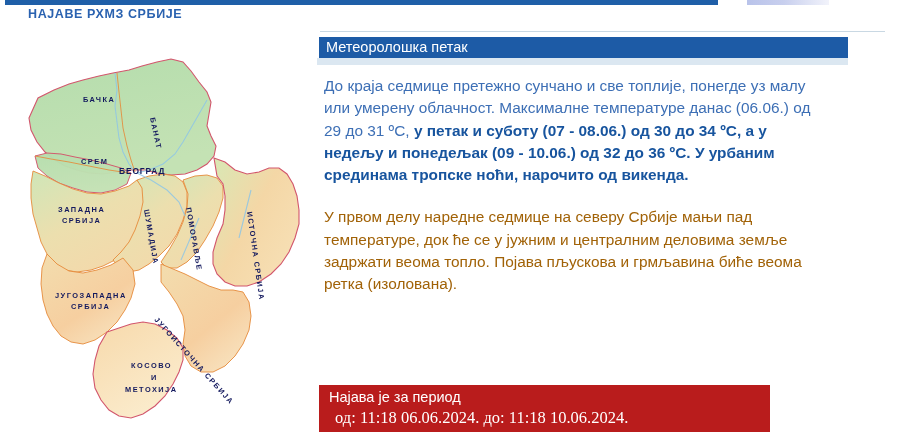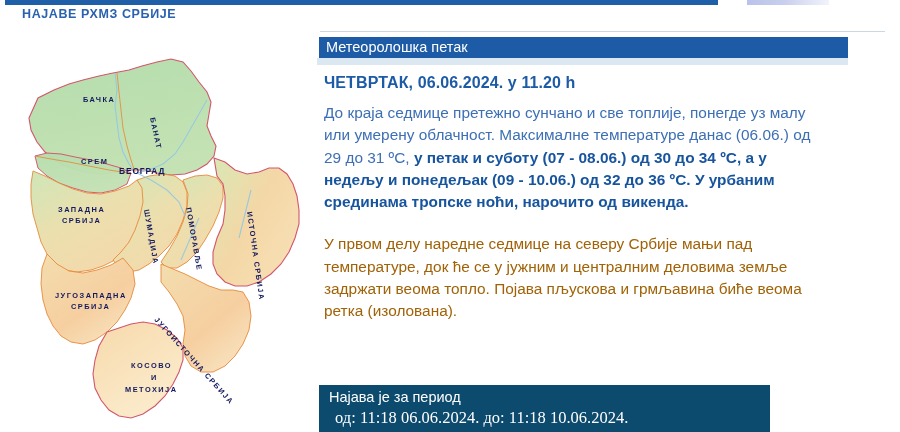--- a/index.html
+++ b/index.html
@@ -11,21 +11,21 @@
     overflow:hidden;position:relative;
   }
   #root{position:absolute;inset:0;width:900px;height:432px;}
 
   
   .topbar-dark{position:absolute;left:5px;top:0;width:713px;height:5px;background:#1f5fa8;}
   .topbar-light{position:absolute;left:747px;top:0;width:82px;height:5px;
     background:linear-gradient(90deg,#b9c3ea 0%,#c8cfee 45%,#dfe3f5 75%,#f2f3fb 100%);}
 
   
-  .site-head{position:absolute;left:22px;top:7px;font-size:12.5px;font-weight:bold;
+  .site-head{position:absolute;left:28px;top:7px;font-size:12.5px;font-weight:bold;
     letter-spacing:.6px;color:#2a62b0;white-space:nowrap;}
 
   
   .rule{position:absolute;left:320px;top:31px;width:565px;height:1px;background:#c9d8e3;}
 
   
   .panel{position:absolute;left:317px;top:37px;width:575px;}
 
   .panel-title{
     width:531px;height:21px;background:#1d5ba6;
@@ -43,21 +43,21 @@
   .para{
     margin-left:7px;margin-top:10px;width:498px;
     font-size:15.4px;line-height:22.3px;color:#3d6fb5;
   }
   .para b{font-weight:bold;color:#17549e;}
   .para.second{margin-top:20px;color:#a16207;width:512px;}
 
   
   .footer{
     position:absolute;left:317px;top:385px;width:453px;height:47px;
-    background:#0c4a6e;border-left:2px solid #ffffff;box-sizing:border-box;
+    background:#b91c1c;border-left:2px solid #ffffff;box-sizing:border-box;
     color:#ffffff;overflow:hidden;
   }
   .footer .f1{font-size:14.5px;line-height:19px;padding:3px 0 0 10px;}
   .footer .f2{font-size:16.5px;line-height:21px;padding-left:16px;
     font-family:"Liberation Serif","DejaVu Serif",serif;}
 
   
   .map-wrap{position:absolute;left:11px;top:40px;width:312px;height:392px;}
   .map-wrap svg{display:block;}
   .mlabel{
@@ -173,21 +173,20 @@
         <text class="mlabel" x="140" y="340" letter-spacing="1.8">И</text>
         <text class="mlabel" x="114" y="352" letter-spacing="1.8">МЕТОХИЈА</text>
       </g>
     </svg>
   </div>
 
   <div class="panel">
     <div class="panel-title">Метеоролошка петак</div>
     <div class="panel-sub"></div>
 
-    <div class="dayline">ЧЕТВРТАК, 06.06.2024. у 11.20 h</div>
 
     <div class="para"><span>До краја седмице претежно сунчано и све топлије, понегде уз малу или умерену облачност. Максималне температуре данас (06.06.) од 29 до 31 ºC, </span><b>у петак и суботу (07 - 08.06.) од 30 до 34 ºC, а у недељу и понедељак (09 - 10.06.) од 32 до 36 ºC. У урбаним срединама тропске ноћи, нарочито од викенда.</b></div>
 
     <div class="para second">У првом делу наредне седмице на северу Србије мањи пад температуре, док ће се у јужним и централним деловима земље задржати веома топло. Појава пљускова и грмљавина биће веома ретка (изолована).</div>
   </div>
 
   <div class="footer">
     <div class="f1">Најава је за период</div>
     <div class="f2">од: 11:18 06.06.2024.  до: 11:18 10.06.2024.</div>
   </div>

